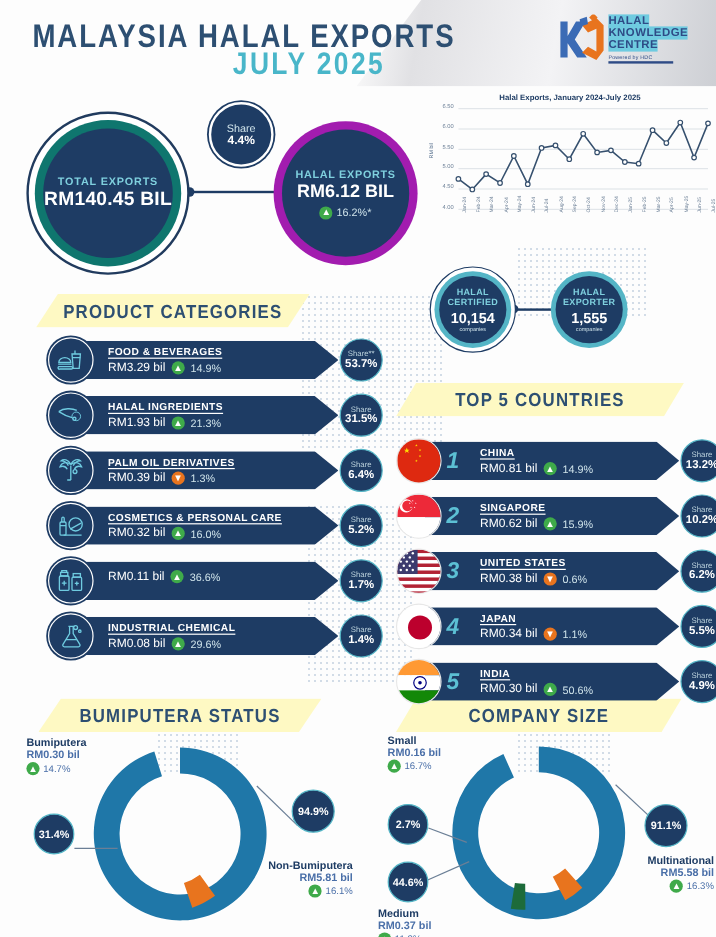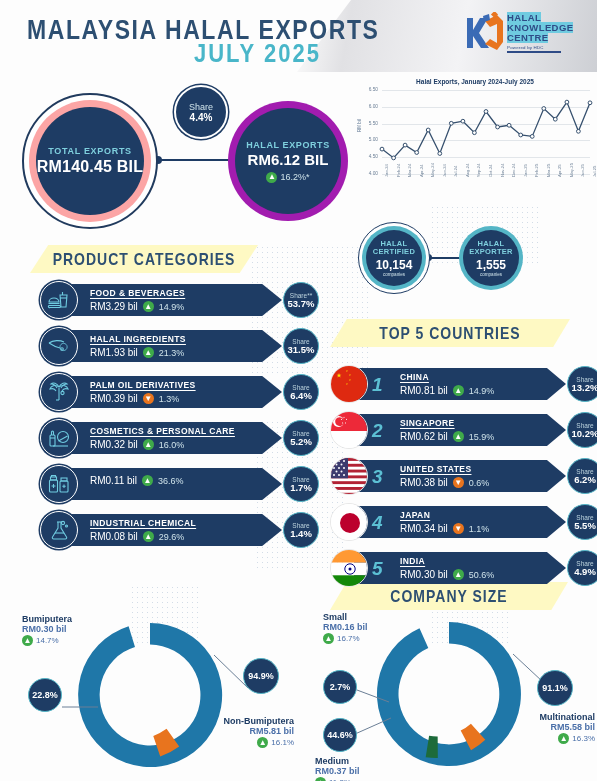--- a/index.html
+++ b/index.html
@@ -43,21 +43,21 @@
   .logo-pw { font-size:4.4px; color:#2e4b86; margin-top:2px; letter-spacing:.2px;}
   .logo-rule { width:54px; height:2px; background:#2e4b86; margin-top:1px;}
 
   
   .circ-total {
     position:absolute; left:22px; top:93px; width:136px; height:136px;
     border-radius:50%; border:2px solid #213b5e; background:#fff;
     display:flex; align-items:center; justify-content:center;
   }
   .circ-total-mid {
-    width:122px; height:122px; border-radius:50%; background:#fca5a5;
+    width:122px; height:122px; border-radius:50%; background:#0f766e;
     display:flex; align-items:center; justify-content:center;
   }
   .circ-total-in {
     width:108px; height:108px; border-radius:50%; background:#1e3c64;
     display:flex; flex-direction:column; align-items:center; justify-content:center;
   }
   .lbl-sm { font-size:9px; font-weight:bold; color:#7fd0de; letter-spacing:.7px; }
   .lbl-big { font-size:16px; font-weight:bold; color:#fff; letter-spacing:.2px; margin-top:2px;}
 
   .circ-halal {
@@ -366,20 +366,23 @@
       <div class="cert-u">companies</div>
     </div>
   </div>
 
   <div class="banner ban-prod">
     <span>PRODUCT CATEGORIES</span>
   </div>
   <div class="banner ban-top5">
     <span>TOP 5 COUNTRIES</span>
   </div>
+  <div class="banner ban-bumi">
+    <span>BUMIPUTERA STATUS</span>
+  </div>
   <div class="banner ban-comp">
     <span>COMPANY SIZE</span>
   </div>
 
   <div id="product-rows">
       <div class="prow" style="top: 281px;">
         <div class="prow-bar">
           <div class="prow-name">FOOD &amp; BEVERAGES</div>
           <div class="prow-val-row">
             <span class="prow-val">RM3.29 bil</span>
@@ -684,21 +687,21 @@
     </svg>
 
     <div style="position:absolute;left:22px;top:4px;">
       <div class="dlabel-t">Bumiputera</div>
       <div class="dlabel-v">RM0.30 bil</div>
       <div class="dlabel-g">
         <span class="arrow-up">▲</span>
         <span class="dlabel-gp">14.7%</span>
       </div>
     </div>
-    <div class="dbubble" style="left:28px;top:68px;width:34px;height:34px;">22.8%</div>
+    <div class="dbubble" style="left:28px;top:68px;width:34px;height:34px;">31.4%</div>
 
     <div class="dbubble" style="left:243px;top:48px;width:36px;height:36px;">94.9%</div>
     <div style="position:absolute;left:212px;top:106px;text-align:right;width:82px;">
       <div class="dlabel-t">Non-Bumiputera</div>
       <div class="dlabel-v">RM5.81 bil</div>
       <div class="dlabel-g" style="justify-content:flex-end;">
         <span class="arrow-up">▲</span>
         <span class="dlabel-gp">16.1%</span>
       </div>
     </div>

